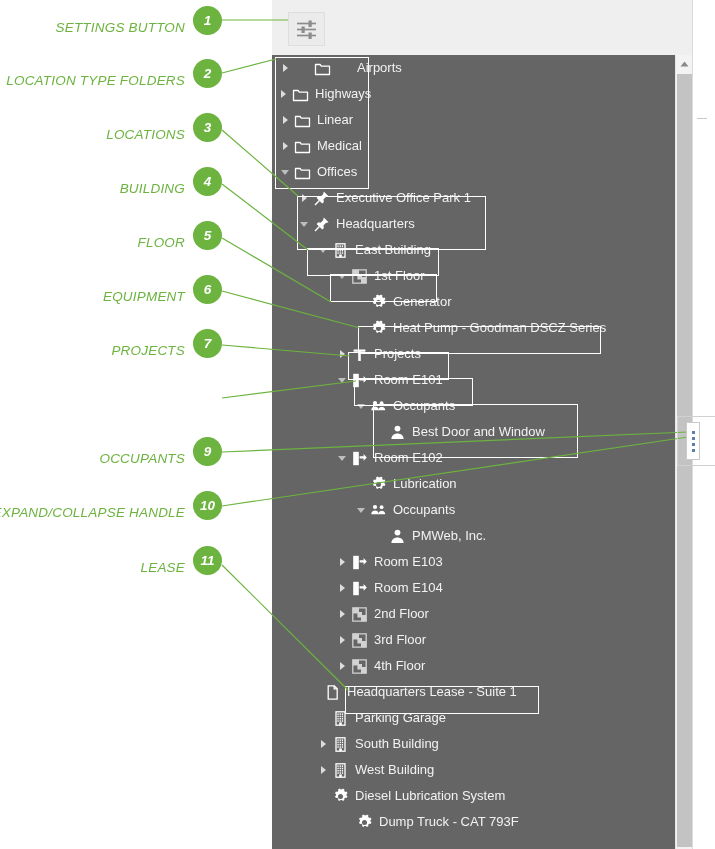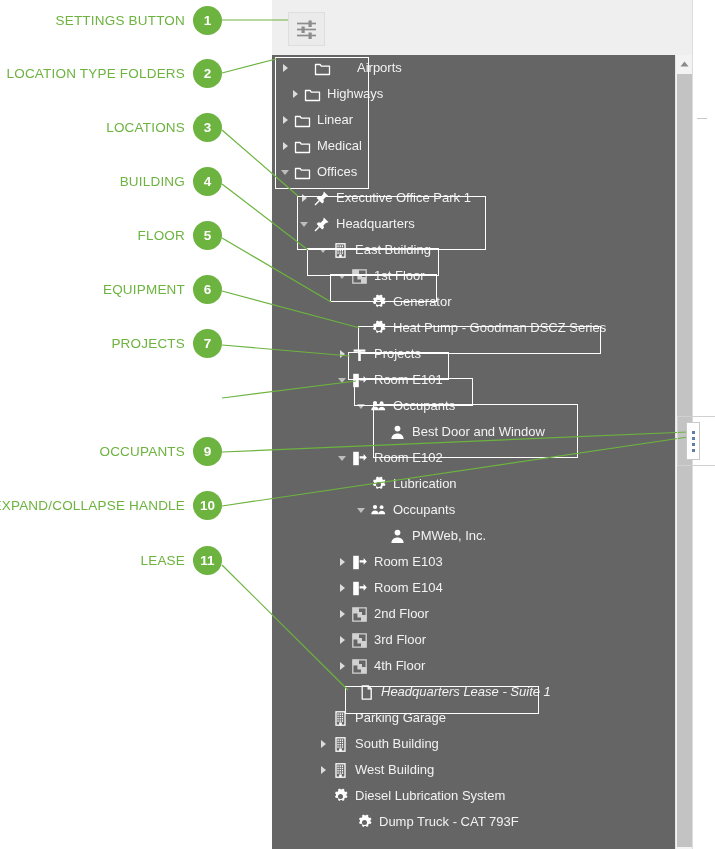--- a/index.html
+++ b/index.html
@@ -4,21 +4,21 @@
 <style>
   html,body{margin:0;padding:0;}
   body{
     width:715px;height:849px;position:relative;overflow:hidden;
     background:#ffffff;
     font-family:"Liberation Sans", sans-serif;
   }
 
   
   #callouts{position:absolute;left:0;top:0;width:715px;height:849px;}
-  .callout{position:absolute;display:flex;align-items:center;height:30px;}
+  .callout{position:absolute;display:flex;align-items:flex-end;height:30px;font-style:italic;}
   .callout .ctext{
     color:#6cb33f;font-size:13.5px;letter-spacing:.2px;white-space:nowrap;
     text-align:right;padding-right:8px;
   }
   .callout .cnum{
     width:29px;height:29px;border-radius:50%;background:#6cb33f;
     color:#ffffff;font-size:13.5px;font-weight:bold;
     display:flex;align-items:center;justify-content:center;flex:0 0 auto;
   }
   #leaders{position:absolute;left:0;top:0;width:715px;height:849px;pointer-events:none;}
@@ -117,21 +117,21 @@
           <span class="twisty">
             <span class="tri closed"></span>
           </span>
           <span class="ico">
             <svg width="17" height="17" viewBox="0 0 17 17">
               <path d="M1.5 4.5h4.6l1.2 1.6h8.2v8.4H1.5z" fill="none" stroke="#ffffff" stroke-width="1.3" stroke-linejoin="round"></path>
             </svg>
           </span>
           <span class="lbl">Airports</span>
         </div>
-        <div class="row" style="padding-left: 16px;">
+        <div class="row" style="padding-left: 4px;">
           <span class="twisty">
             <span class="tri closed"></span>
           </span>
           <span class="ico">
             <svg width="17" height="17" viewBox="0 0 17 17">
               <path d="M1.5 4.5h4.6l1.2 1.6h8.2v8.4H1.5z" fill="none" stroke="#ffffff" stroke-width="1.3" stroke-linejoin="round"></path>
             </svg>
           </span>
           <span class="lbl">Highways</span>
         </div>
@@ -394,21 +394,21 @@
             <span class="tri closed"></span>
           </span>
           <span class="ico">
             <svg width="17" height="17" viewBox="0 0 17 17">
               <path d="M1.8 1.8h13.4v13.4H1.8z" fill="none" stroke="#d2d2d2" stroke-width="1.3"></path>
               <path d="M1.8 1.8h6.2v4.2h3.0v3.0h4.2v6.2H10v-3.6H6.4v-4.2H1.8z" fill="#d2d2d2"></path>
             </svg>
           </span>
           <span class="lbl">4th Floor</span>
         </div>
-        <div class="row" style="padding-left: 70px; font-style: italic;">
+        <div class="row" style="padding-left: 36px;">
           <span class="twisty none"></span>
           <span class="ico">
             <svg width="17" height="17" viewBox="0 0 17 17">
               <path d="M4.2 1.8h6.0l3.0 3.0v10.4H4.2z" fill="none" stroke="#ffffff" stroke-width="1.3" stroke-linejoin="round"></path>
               <path d="M10.2 1.8v3.0h3.0" fill="none" stroke="#ffffff" stroke-width="1.3"></path>
             </svg>
           </span>
           <span class="lbl">Headquarters Lease - Suite 1</span>
         </div>
         <div class="row" style="padding-left: 44px;">

